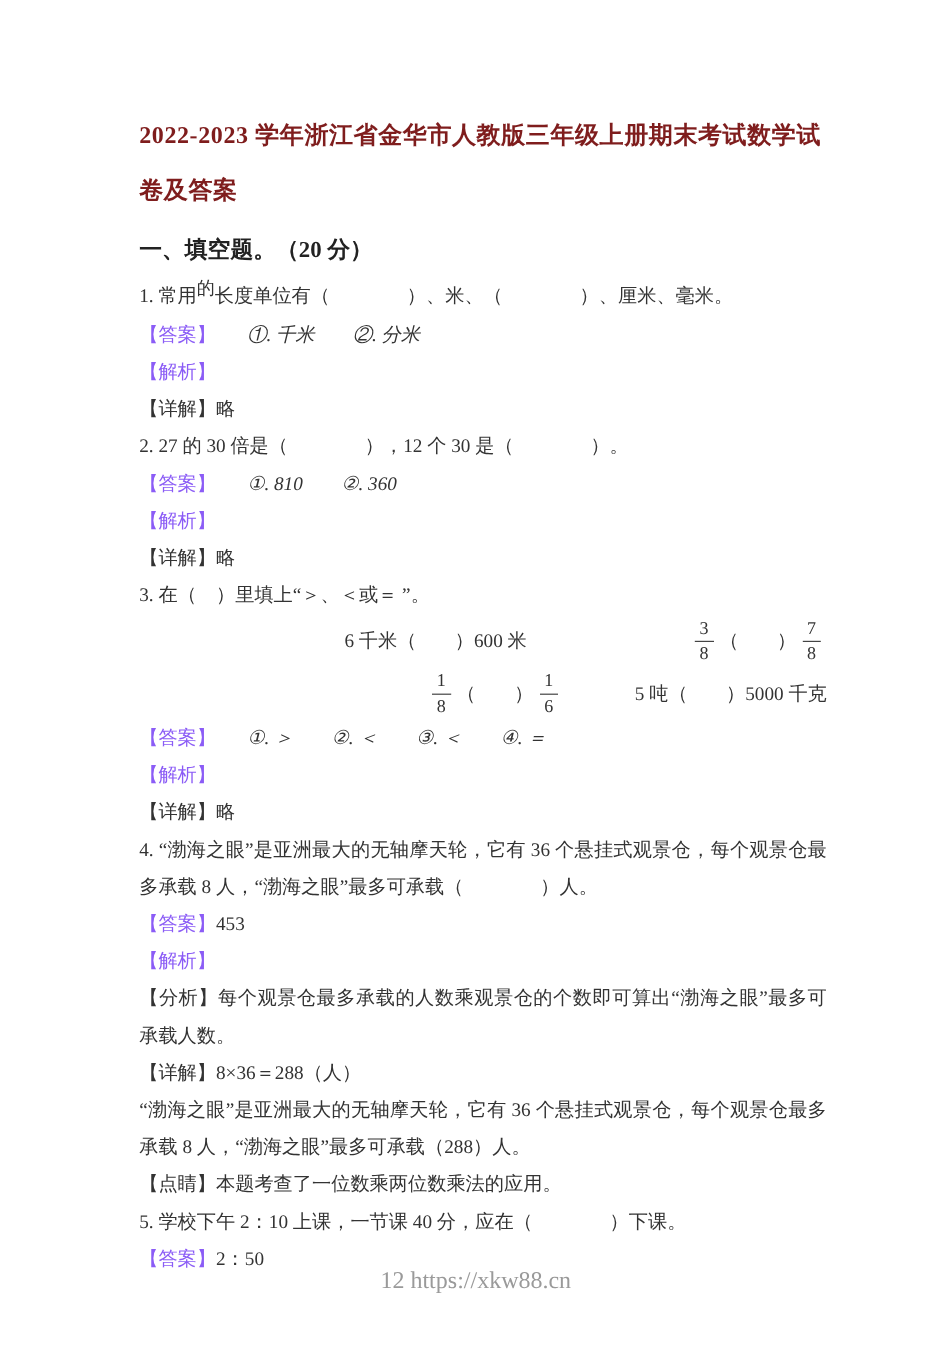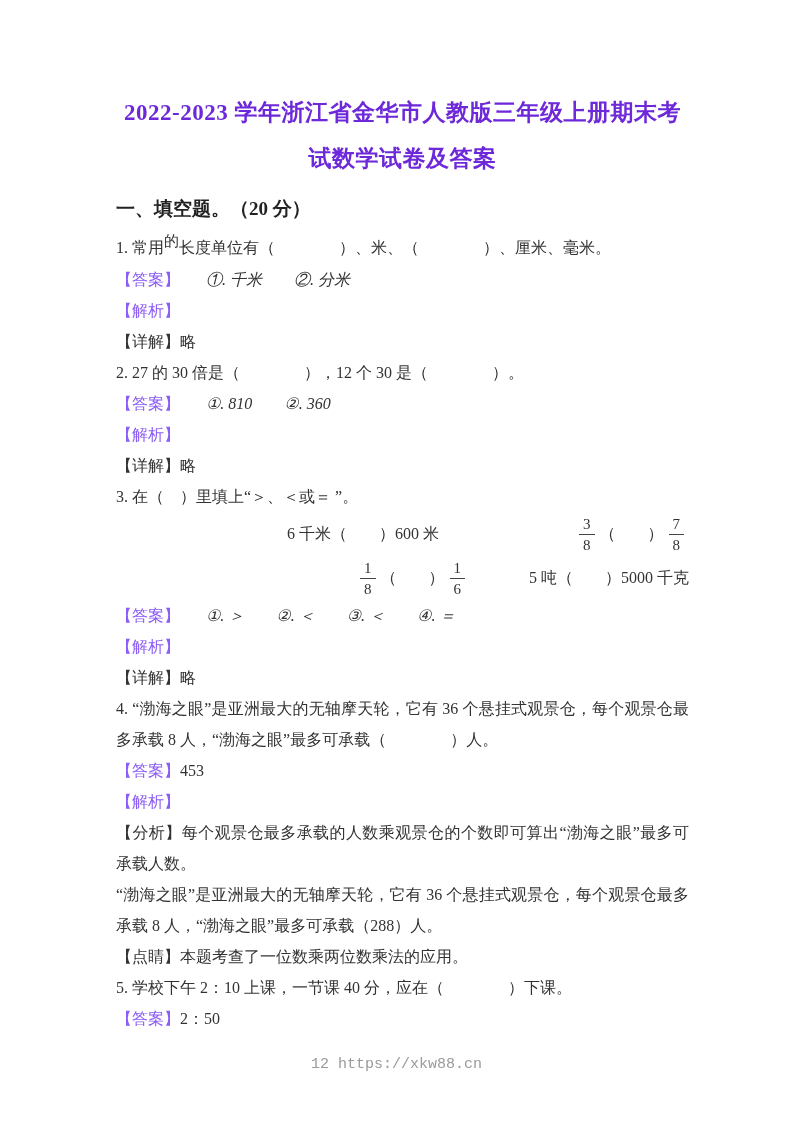--- a/index.html
+++ b/index.html
@@ -15,25 +15,25 @@
     background: #ffffff;
     font-family: "Liberation Serif", "DejaVu Serif", serif;
     color: #333333;
     overflow: hidden;
     box-sizing: border-box;
   }
   .content {
     padding: 90px 104px 0 116px;
   }
   .title {
-    font-size: 23px;
+    font-size: 20px;
     font-weight: bold;
     line-height: 46px;
-    text-align: center;
-    color: #6d28d9;
+    text-align: left;
+    color: #7f1d1d;
     margin: 0 0 12px 0;
     letter-spacing: 0.5px;
   }
   .section-heading {
     font-size: 19px;
     font-weight: bold;
     color: #222222;
     line-height: 30px;
     margin: 0 0 8px 0;
   }
@@ -88,22 +88,22 @@
     display: block;
     border-top: 1.5px solid #444444;
     padding: 1px 4px 0 4px;
   }
   .footer {
     position: absolute;
     top: 1056px;
     left: 0;
     width: 100%;
     text-align: center;
-    font-family: Liberation Mono, monospace;
-    font-size: 15px;
+    font-family: Liberation Serif, serif;
+    font-size: 20px;
     color: #9a9a9a;
   }
 </style>
 </head>
 <body>
 
 <div class="page">
   <div class="content">
 
     <h1 class="title">2022-2023 学年浙江省金华市人教版三年级上册期末考试数学试卷及答案</h1>
@@ -146,20 +146,21 @@
       <span class="row2-right">5 吨（　　）5000 千克</span>
     </div>
     <p class="line"><span class="lbl">【答案】</span><span class="indent">①. ＞　　②. ＜　　③. ＜　　④. ＝</span></p>
     <p class="line"><span class="lbl">【解析】</span></p>
     <p class="line"><span>【详解】</span><span>略</span></p>
 
     <p class="line justify">4. “渤海之眼”是亚洲最大的无轴摩天轮，它有 36 个悬挂式观景仓，每个观景仓最多承载 8 人，“渤海之眼”最多可承载（　　　　）人。</p>
     <p class="line"><span class="lbl">【答案】</span><span>453</span></p>
     <p class="line"><span class="lbl">【解析】</span></p>
     <p class="line justify"><span>【分析】</span><span>每个观景仓最多承载的人数乘观景仓的个数即可算出“渤海之眼”最多可承载人数。</span></p>
+    <p class="line"><span>【详解】</span><span>8×36＝288（人）</span></p>
     <p class="line justify">“渤海之眼”是亚洲最大的无轴摩天轮，它有 36 个悬挂式观景仓，每个观景仓最多承载 8 人，“渤海之眼”最多可承载（288）人。</p>
     <p class="line"><span>【点睛】</span><span>本题考查了一位数乘两位数乘法的应用。</span></p>
 
     <p class="line">5. 学校下午 2：10 上课，一节课 40 分，应在（　　　　）下课。</p>
     <p class="line"><span class="lbl">【答案】</span><span>2：50</span></p>
 
   </div>
 
   <div class="footer">
     <span>12 https://xkw88.cn</span>

